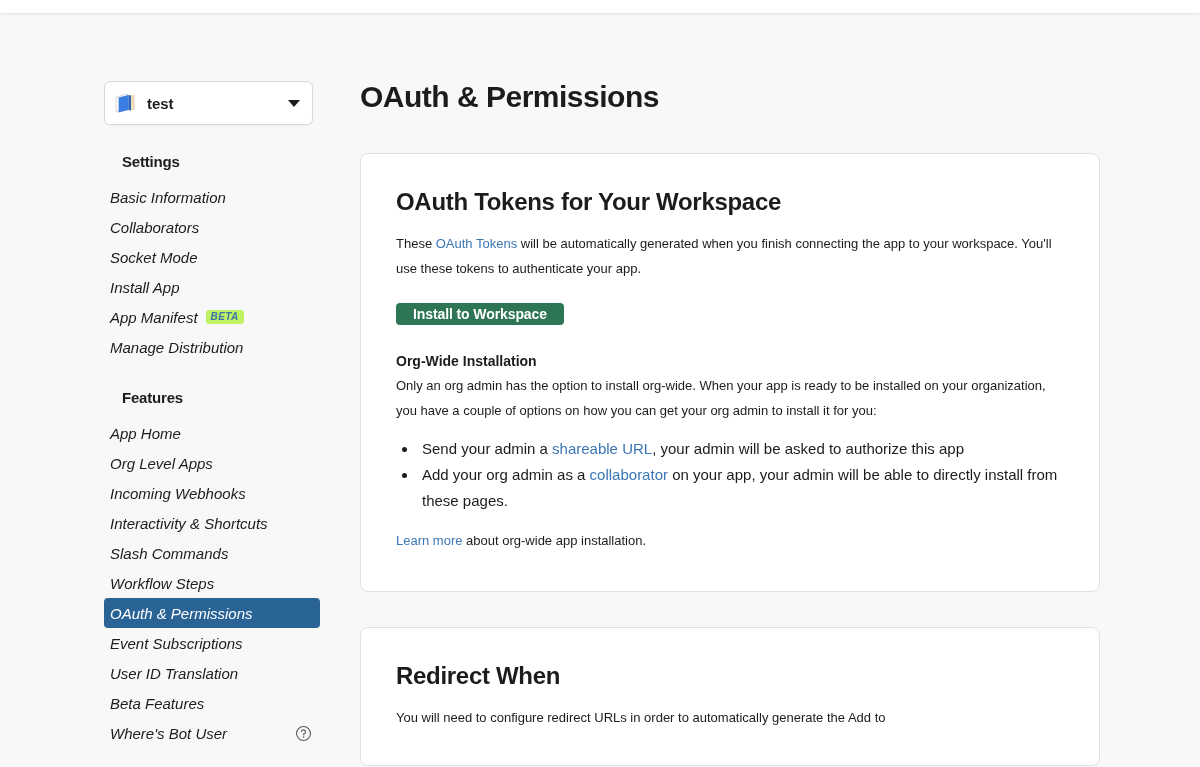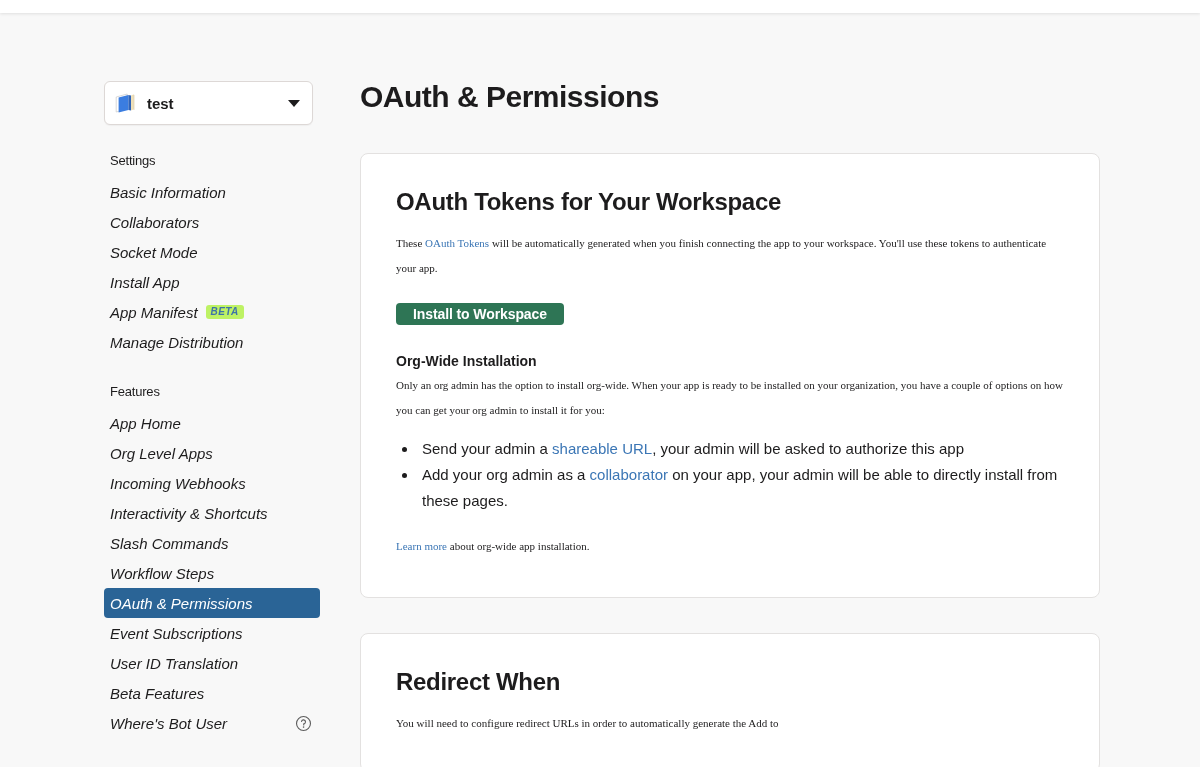--- a/index.html
+++ b/index.html
@@ -74,26 +74,26 @@
   }
   .chev {
     width: 0; height: 0;
     border-left: 6px solid transparent;
     border-right: 6px solid transparent;
     border-top: 7px solid #1d1c1d;
     flex: 0 0 auto;
   }
 
   .nav-heading {
-    font-size: 13px;
-    font-weight: normal;
+    font-size: 15px;
+    font-weight: bold;
     color: #1d1c1d;
     letter-spacing: -0.2px;
     padding: 0 0 0 6px;
-    margin: 0;
+    margin: 12px;
   }
   .nav-heading.settings { margin-top: 28px; }
   .nav-heading.features { margin-top: 27px; }
   .nav-heading.submit   { margin-top: 28px; }
 
   .nav-list {
     list-style: none;
     margin: 0;
     padding: 0;
     font-style: italic;
@@ -170,25 +170,24 @@
   .card-title {
     font-size: 24px;
     font-weight: bold;
     letter-spacing: -0.3px;
     color: #1d1c1d;
     margin: 0;
     line-height: 28px;
   }
 
   .body-text {
-    font-size: 11px;
+    font-size: 13px;
     line-height: 25px;
     color: #1d1c1d;
     margin: 15px 0 0 0;
-    font-family: Liberation Serif, serif;
   }
   .body-text.tight { margin-top: 2px; }
 
   a.link {
     color: #3b76b5;
     text-decoration: none;
     cursor: pointer;
   }
 
   .btn-install {
@@ -217,21 +216,21 @@
   .bullets {
     margin: 13px 0 0 0;
     padding-left: 22px;
     font-size: 15px;
     line-height: 26px;
     color: #1d1c1d;
   }
   .bullets li { padding-left: 4px; }
   .bullets li + li { margin-top: 0px; }
 
-  .learn-line { margin-top: 20px; }
+  .learn-line { margin-top: 14px; }
 </style>
 </head>
 <body>
 
 <div class="topbar"></div>
 
 <div class="page">
 
   <div class="sidebar">
 

